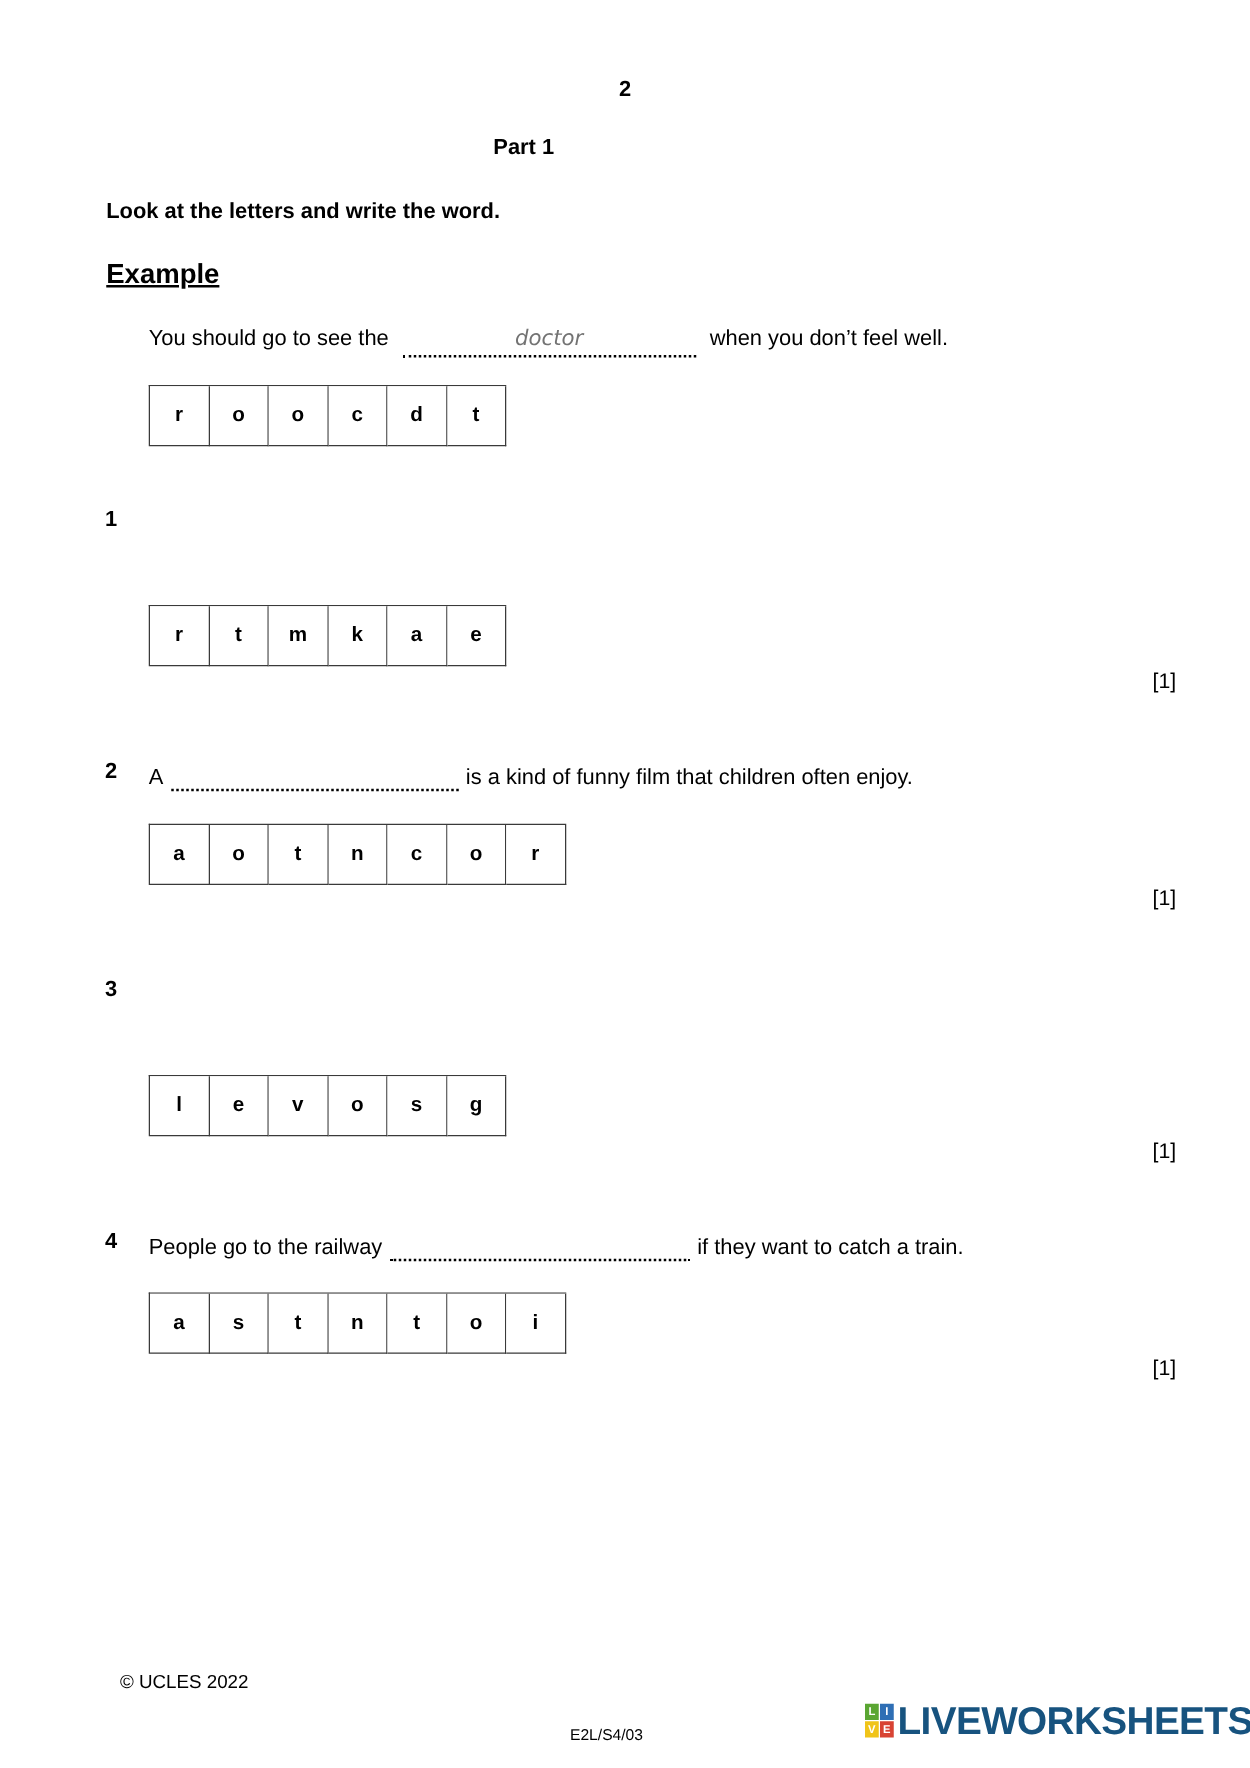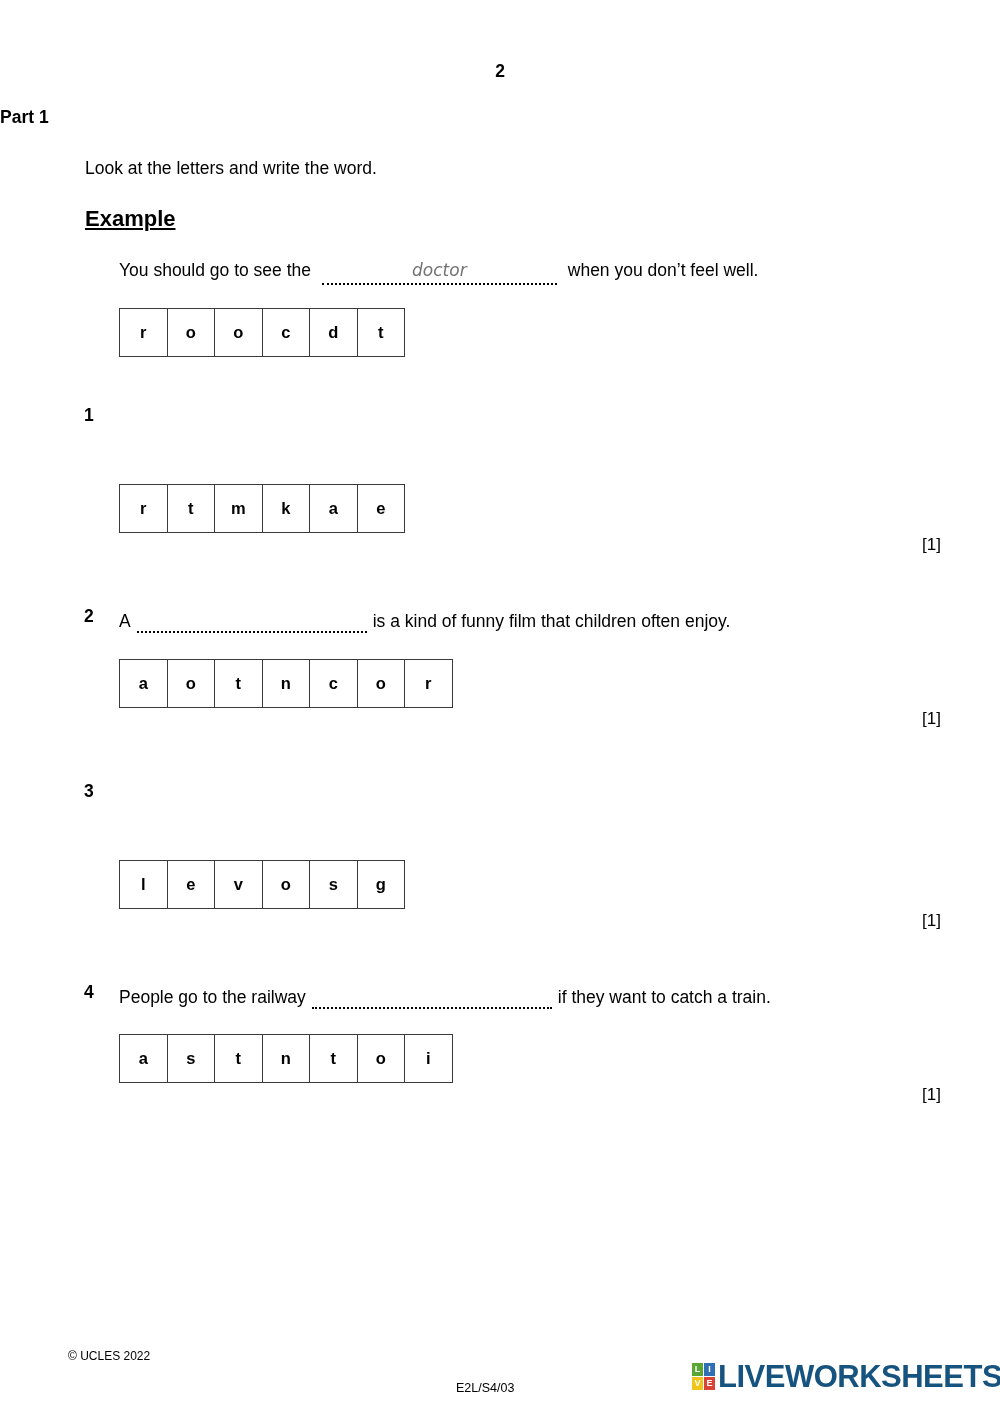--- a/index.html
+++ b/index.html
@@ -32,29 +32,31 @@
     width: 1000px;
     text-align: center;
     font-weight: bold;
     font-size: 17.5px;
   }
   .part-title {
     position: absolute;
     top: 107px;
     left: 0;
     width: 838px;
+    text-align: center;
     font-weight: bold;
     font-size: 17.5px;
   }
 
   .instruction {
     position: absolute;
     top: 158px;
     left: 85px;
     font-size: 17.5px;
+    font-weight: bold;
   }
   .example-label {
     position: absolute;
     top: 206px;
     left: 85px;
     font-weight: bold;
     font-size: 22px;
     text-decoration: underline;
   }
 
@@ -125,24 +127,23 @@
   
   .mark {
     position: absolute;
     right: 59px;
     font-size: 17px;
   }
 
   
   .footer-left {
     position: absolute;
-    left: 68px;
+    left: 96px;
     top: 1337px;
-    font-size: 12px;
-    margin-top: 12px;
+    font-size: 15px;
   }
   .footer-center {
     position: absolute;
     left: 456px;
     top: 1337px;
     font-size: 12.5px;
     margin-top: 44px;
   }
 
   

